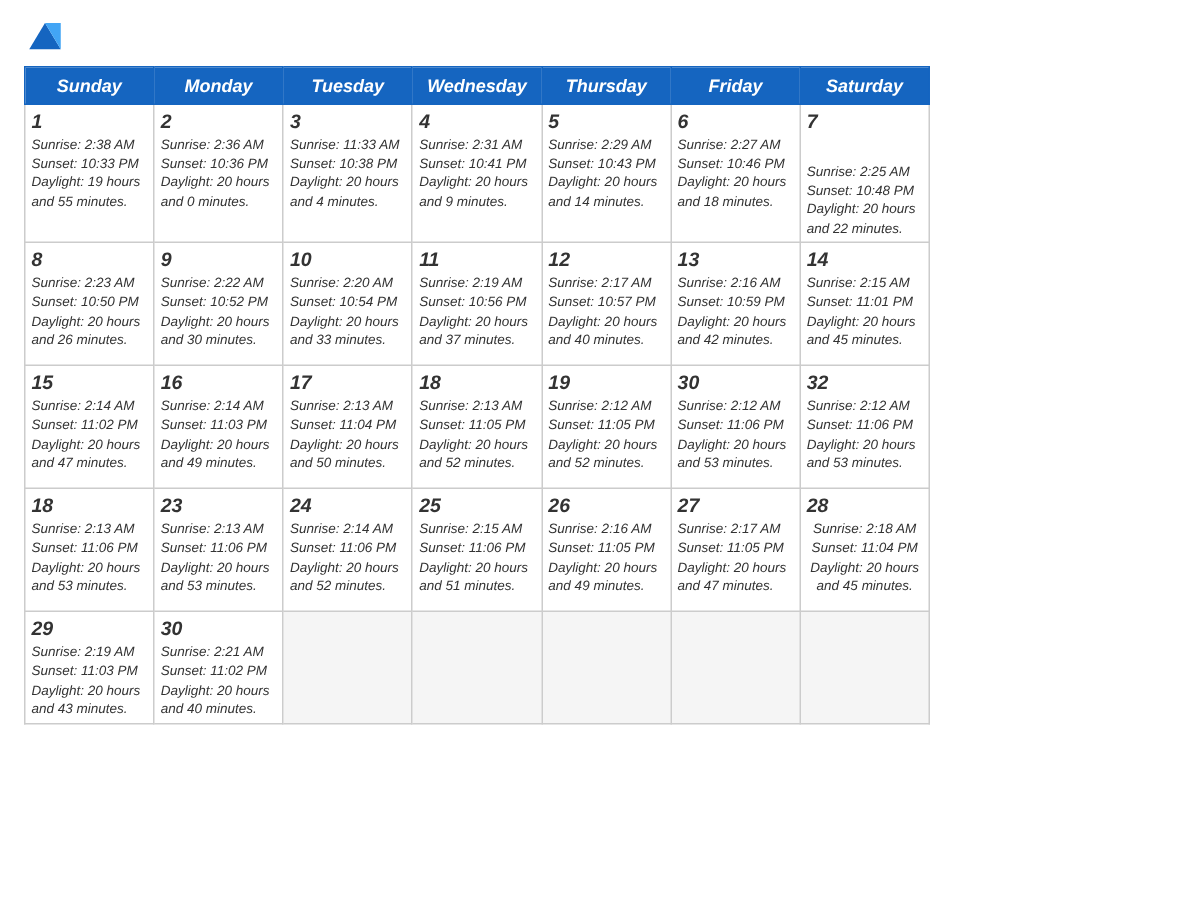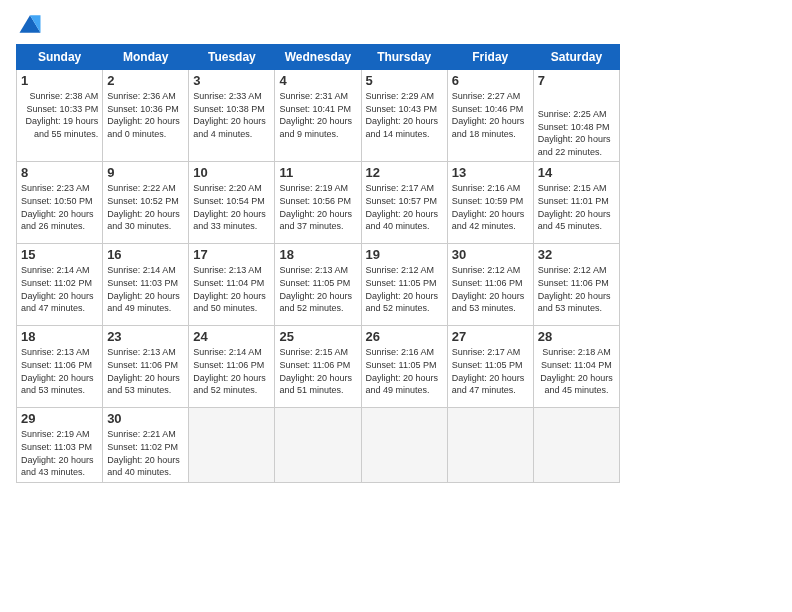--- a/index.html
+++ b/index.html
@@ -6,20 +6,21 @@
     body {
       font-family: Arial, sans-serif;
       background: #fff;
       width: 792px;
       height: 612px;
       overflow: hidden;
     }
     .container {
       width: 636px;
       padding: 10px 16px 10px 16px;
+      font-style: italic;
     }
     .header-row {
       display: flex;
       justify-content: space-between;
       align-items: flex-start;
       margin-bottom: 6px;
     }
     .logo {
       display: flex;
       align-items: center;
@@ -125,35 +126,35 @@
           <th>Wednesday</th>
           <th>Thursday</th>
           <th>Friday</th>
           <th>Saturday</th>
         </tr>
     </thead>
     <tbody id="calendar-body">
     <tr>
           <td>
             <span class="day-number">1</span>
-            <div class="day-info" style="white-space: pre-line; text-align: right;">Sunrise: 2:38 AM
+            <div class="day-info" style="white-space: pre-line;">Sunrise: 2:38 AM
 Sunset: 10:33 PM
 Daylight: 19 hours
 and 55 minutes.</div>
           </td>
           <td>
             <span class="day-number">2</span>
             <div class="day-info" style="white-space: pre-line;">Sunrise: 2:36 AM
 Sunset: 10:36 PM
 Daylight: 20 hours
 and 0 minutes.</div>
           </td>
           <td>
             <span class="day-number">3</span>
-            <div class="day-info" style="white-space: pre-line;">Sunrise: 2:33 AM
+            <div class="day-info" style="white-space: pre-line;">Sunrise: 11:33 AM
 Sunset: 10:38 PM
 Daylight: 20 hours
 and 4 minutes.</div>
           </td>
           <td>
             <span class="day-number">4</span>
             <div class="day-info" style="white-space: pre-line;">Sunrise: 2:31 AM
 Sunset: 10:41 PM
 Daylight: 20 hours
 and 9 minutes.</div>

